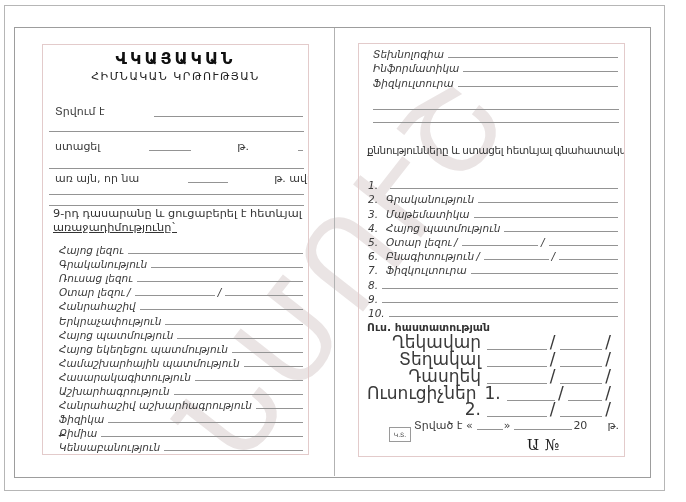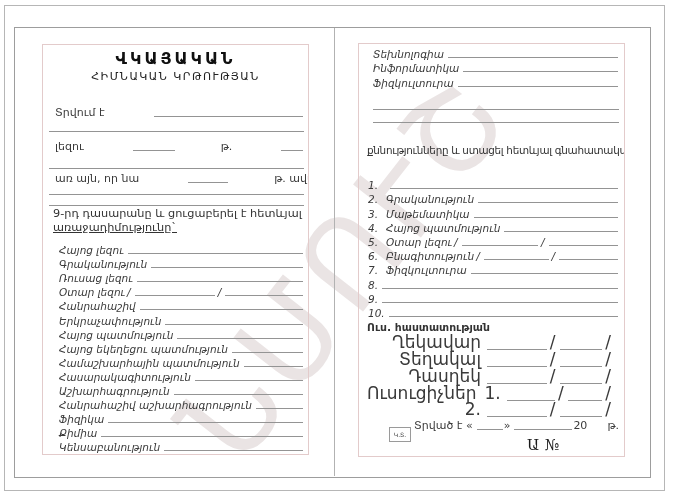--- a/index.html
+++ b/index.html
@@ -12,21 +12,21 @@
     font-size:118px;font-weight:500;letter-spacing:7px;color:#eae4e4;z-index:1;white-space:nowrap;}
   .page-box{position:absolute;border:1px solid #e3cbcb;z-index:2;overflow:hidden;font-size:11px;color:#3a3a3a;}
   #left-box{left:42px;top:44px;width:265px;height:409px;}
   #right-box{left:358px;top:43px;width:265px;height:412px;}
 
   .cert-title{position:absolute;top:4px;left:0;right:0;text-align:center;font-weight:bold;font-size:16px;
     letter-spacing:3px;color:#101010;}
   .cert-subtitle{position:absolute;top:25px;left:0;right:0;text-align:center;font-size:11px;
     letter-spacing:1.5px;color:#222;}
 
-  .row{position:absolute;display:flex;align-items:center;white-space:nowrap;gap:45px;}
+  .row{position:absolute;display:flex;align-items:flex-start;white-space:nowrap;gap:45px;}
   .lbl{white-space:nowrap;}
   .fill{flex:1 1 auto;height:0;border-bottom:1px solid #949494;align-self:flex-end;margin:0 1px 2px 4px;}
   .fillw{flex:0 0 auto;height:0;border-bottom:1px solid #949494;align-self:flex-end;margin:0 1px 2px 4px;}
   .slash{align-self:flex-end;margin:0 0 0 2px;}
   .hline{position:absolute;height:0;border-bottom:1px solid #949494;}
   .para{position:absolute;white-space:nowrap;color:#333;}
 
   .subject-list{position:absolute;left:16px;right:4px;top:197px;font-style:italic;font-size:10.5px;}
   .srow{display:flex;align-items:flex-end;height:14.1px;}
 
@@ -66,21 +66,21 @@
     <div class="cert-title">ՎԿԱՅԱԿԱՆ</div>
     <div class="cert-subtitle">ՀԻՄՆԱԿԱՆ ԿՐԹՈՒԹՅԱՆ</div>
 
     <div class="row" style="left:12px;right:4px;top:60px;height:14px;">
       <span class="lbl">Տրվում է</span>
       <span class="fill"></span>
     </div>
     <div class="hline" style="left:6px;right:4px;top:86px;"></div>
 
     <div class="row" style="left:12px;right:4px;top:95px;height:13px;">
-      <span class="lbl">լեզու</span>
+      <span class="lbl">ստացել</span>
       <span class="fillw" style="width:42px;"></span>
       <span class="lbl">թ.</span>
       <span class="fill"></span>
     </div>
     <div class="hline" style="left:6px;right:4px;top:123px;"></div>
 
     <div class="row" style="left:12px;right:4px;top:127px;height:13px;">
       <span class="lbl">առ այն, որ նա</span>
       <span class="fillw" style="width:40px;"></span>
       <span class="lbl">թ. ավարտել է</span>

